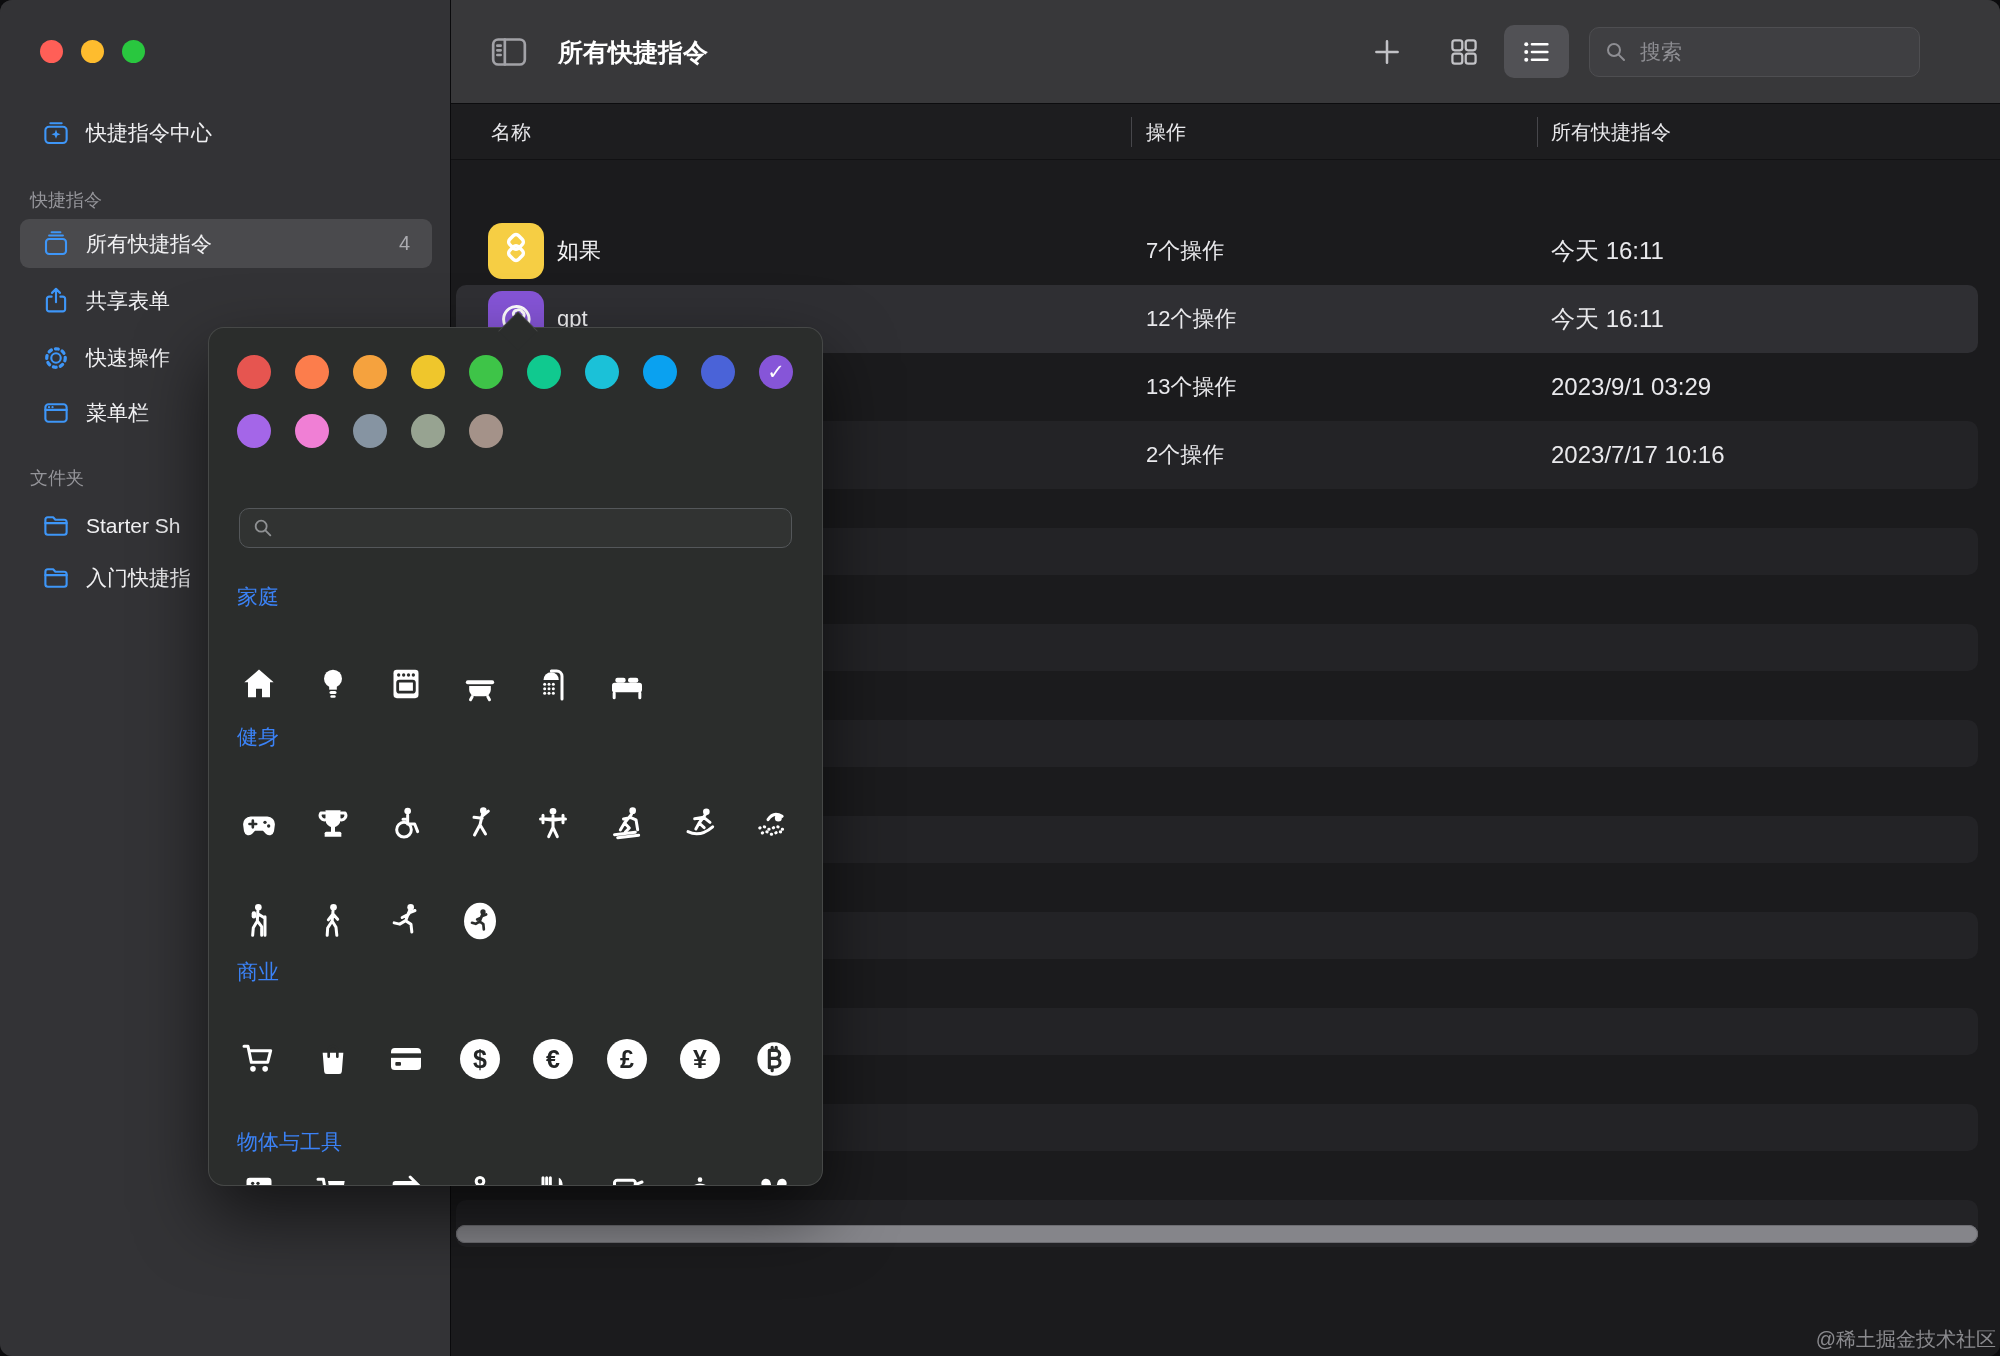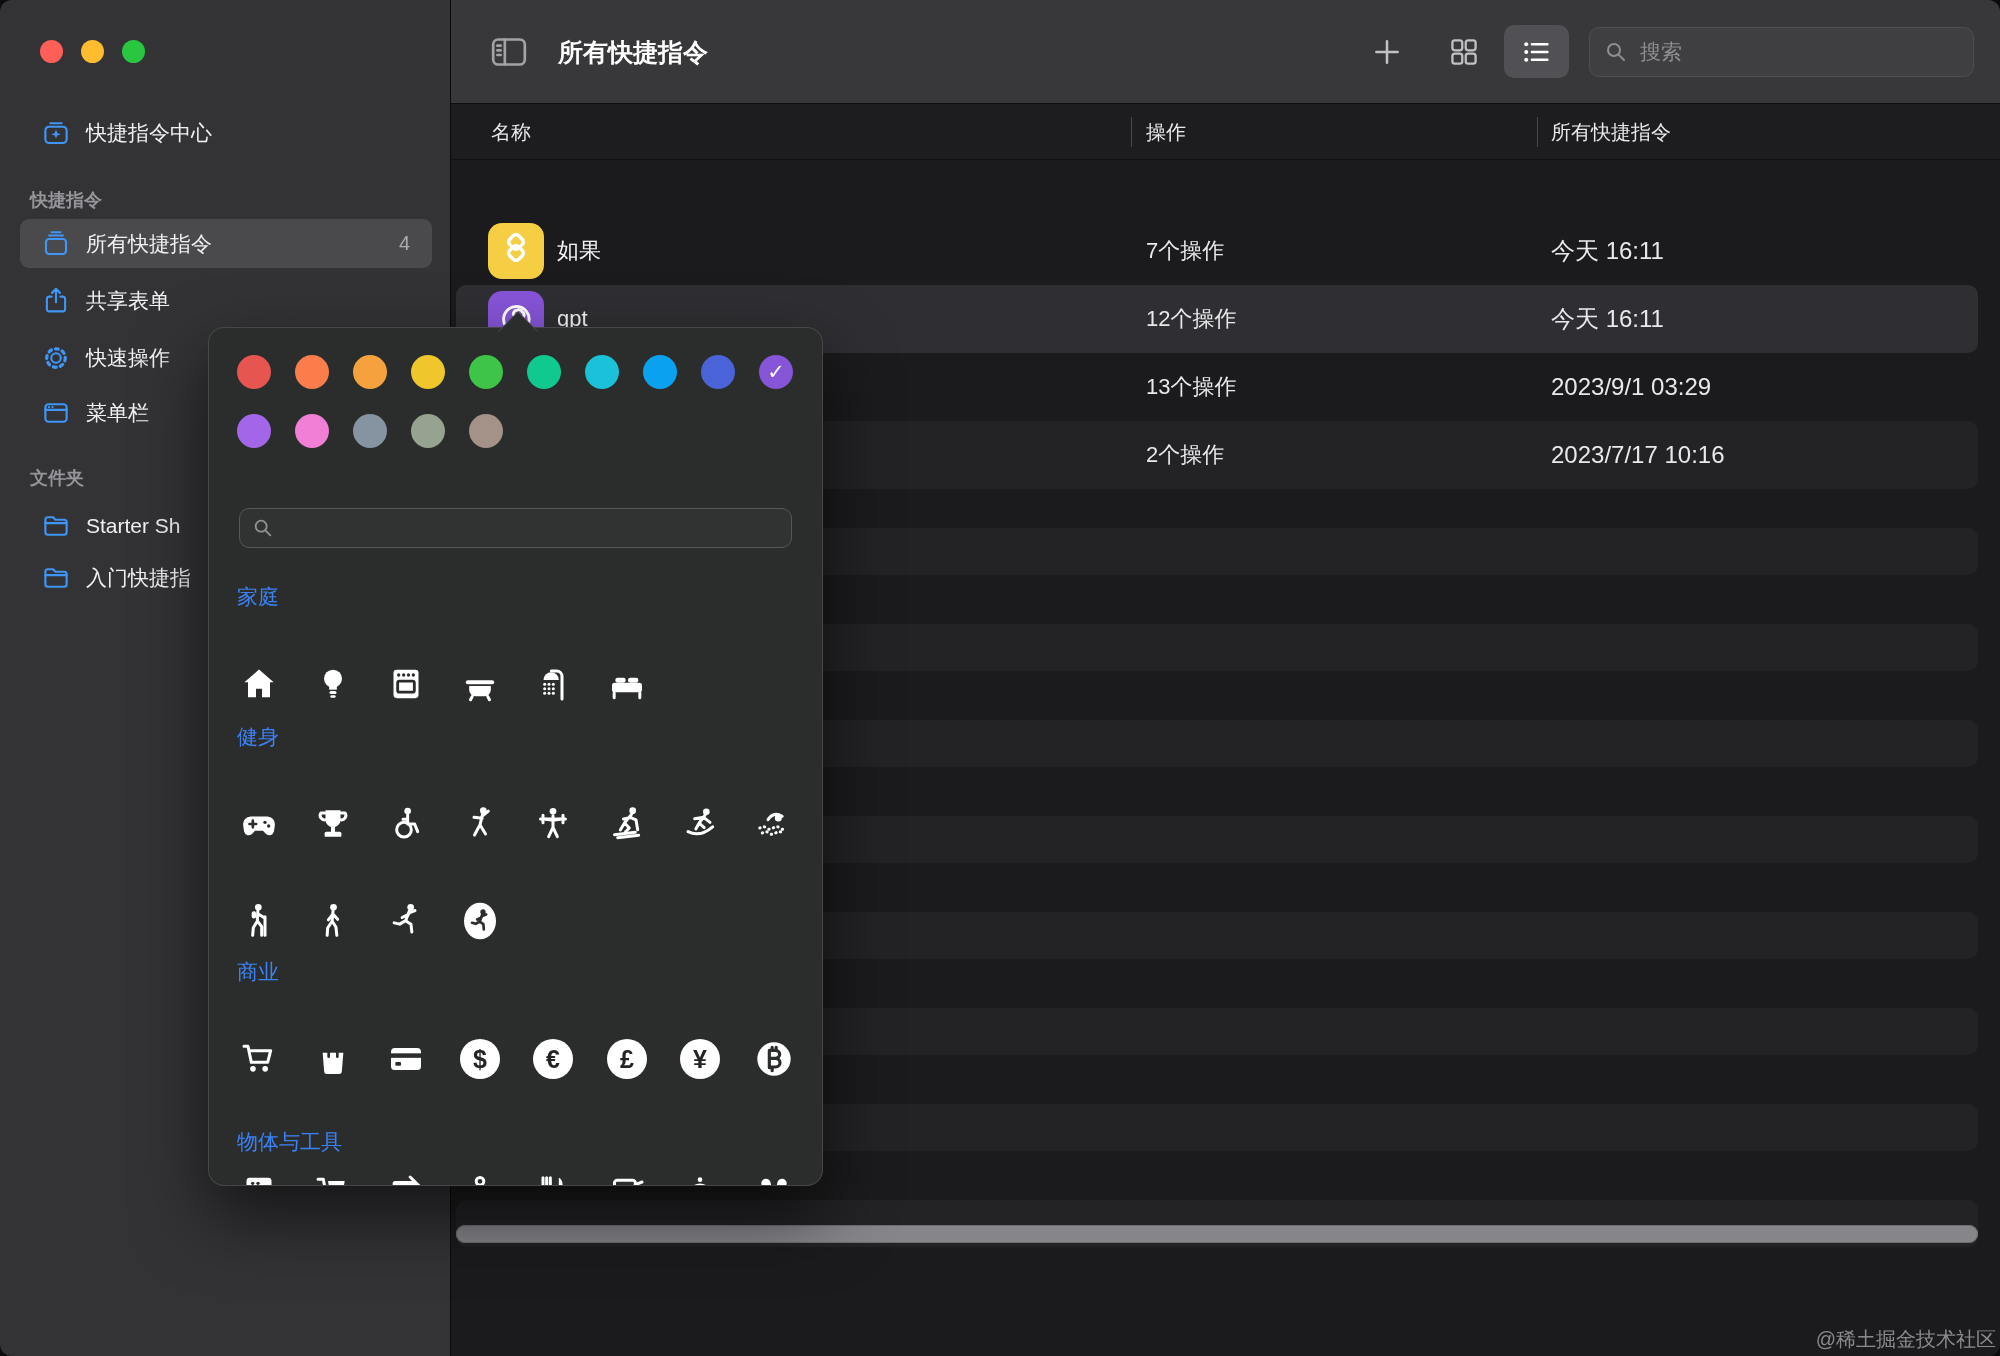--- a/index.html
+++ b/index.html
@@ -2,35 +2,35 @@
 <html><head>
 <meta charset="utf-8">
 <style>
   html,body{margin:0;padding:0;background:#0c0c0e;}
   body{width:2000px;height:1356px;position:relative;font-family:"Liberation Sans","DejaVu Sans",sans-serif;
        -webkit-font-smoothing:antialiased;color:#eee;overflow:hidden;}
   .win{position:absolute;inset:0;border-radius:12px;overflow:hidden;background:#1b1b1d;}
   
   .sidebar{position:absolute;left:0;top:0;width:450px;height:1356px;background:#333336;}
   .tl{position:absolute;top:40px;width:23px;height:23px;border-radius:50%;}
-  .s-label{position:absolute;left:30px;font-size:18px;font-weight:700;color:#95959a;}
+  .s-label{position:absolute;left:30px;font-size:18px;font-weight:400;color:#95959a;}
   .s-row{position:absolute;left:20px;width:412px;height:49px;border-radius:9px;display:flex;align-items:center;}
   .s-row.sel{background:#4a4a4d;}
   .s-ic{width:36px;display:flex;justify-content:center;margin-left:18px;flex:none;}
   .s-txt{margin-left:12px;font-size:21px;color:#f0f0f2;white-space:nowrap;}
   .s-badge{margin-left:auto;margin-right:22px;font-size:20px;color:#ababb0;}
   .sb{stroke:#3e96f8;fill:none;stroke-width:1.7;stroke-linecap:round;stroke-linejoin:round;}
   .sbf{fill:#3e96f8;stroke:none;}
   
   .main{position:absolute;left:450px;top:0;width:1550px;height:1356px;background:#1b1b1d;border-left:1px solid #0a0a0c;box-sizing:border-box;}
   .toolbar{position:absolute;left:0;top:0;width:100%;height:104px;background:#38383a;border-bottom:1px solid #0c0c0e;box-sizing:border-box;}
   .t-title{position:absolute;left:107px;top:0;height:104px;display:flex;align-items:center;font-size:25px;font-weight:bold;color:#fff;}
   .tbtn{position:absolute;display:flex;align-items:center;justify-content:center;}
   .seg-sel{position:absolute;left:1053px;top:25px;width:65px;height:53px;border-radius:10px;background:#515155;}
-  .searchbox{position:absolute;left:1138px;top:27px;width:385px;height:50px;border-radius:10px;background:#3f3f42;border:1px solid #4e4e51;box-sizing:border-box;display:flex;align-items:center;}
+  .searchbox{position:absolute;left:1138px;top:27px;width:331px;height:50px;border-radius:10px;background:#3f3f42;border:1px solid #4e4e51;box-sizing:border-box;display:flex;align-items:center;}
   .searchbox input{background:transparent;border:none;outline:none;color:#ddd;font-size:21px;width:300px;font-family:inherit;}
   .searchbox input::placeholder{color:#8e8e93;}
   
   .thead{position:absolute;left:0;top:104px;width:100%;height:56px;background:#1d1d1f;border-bottom:1px solid #111113;box-sizing:border-box;}
   .th{position:absolute;top:0;height:56px;display:flex;align-items:center;font-size:20px;font-weight:500;color:#e9e9ec;}
   .th-div{position:absolute;top:13px;height:30px;width:1px;background:#47474b;}
   .rowbg{position:absolute;left:5px;width:1522px;height:68px;border-radius:10px;}
   .trow{position:absolute;left:0;width:100%;height:68px;}
   .r-icon{position:absolute;left:37px;top:6px;width:56px;height:56px;border-radius:14px;display:flex;align-items:center;justify-content:center;}
   .r-name{position:absolute;left:106px;top:0;height:68px;display:flex;align-items:center;font-size:22px;color:#f2f2f4;}

